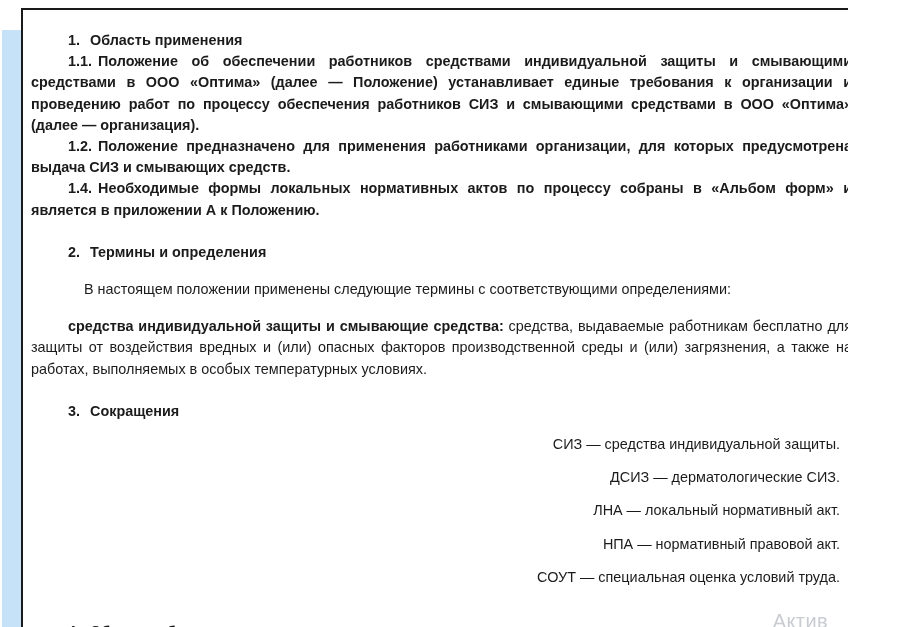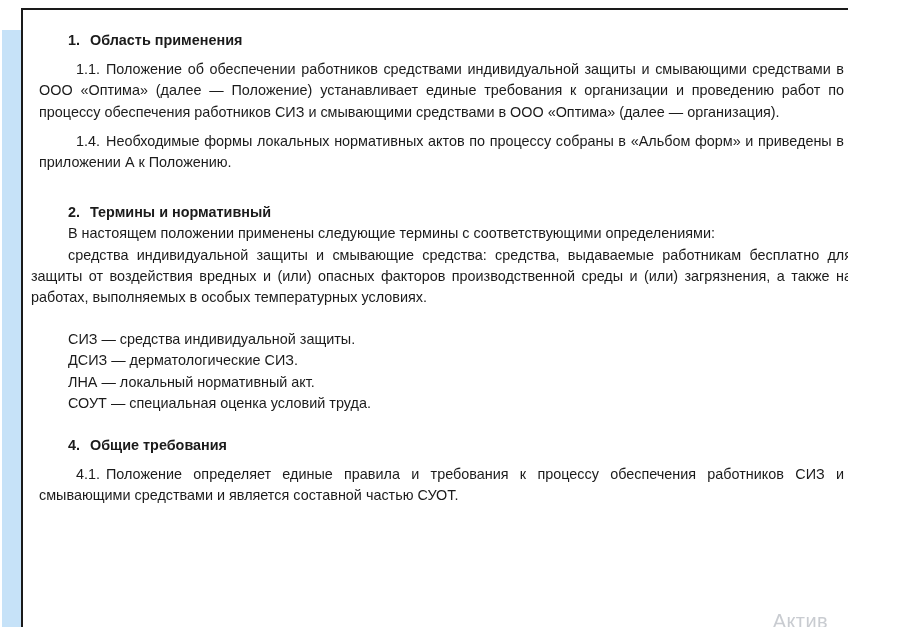--- a/index.html
+++ b/index.html
@@ -80,52 +80,53 @@
     text-align: left;
     line-height: 21.2px;
   }
 
   .heading .num {
     display: inline-block;
     min-width: 22px;
   }
 
   .para {
-    margin: 8px;
+    margin: 0;
     text-indent: 37px;
     text-align: justify;
     line-height: 21.2px;
+    font-weight: bold;
   }
 
   .para .num {
     margin-right: 6px;
   }
 
   .para-noindent {
-    margin: 0;
+    margin: 16px;
     text-indent: 37px;
     text-align: justify;
     line-height: 21.2px;
   }
 
   .term-line {
     margin: 0;
     text-indent: 37px;
     text-align: justify;
     line-height: 21.2px;
   }
 
   .term-line b {
-    font-weight: normal;
+    font-weight: bold;
   }
 
   .abbr {
-    margin: 0;
+    margin: 12px;
     padding-left: 37px;
-    text-align: left;
+    text-align: right;
     line-height: 21.2px;
     white-space: nowrap;
   }
 
   .gap {
     height: 21px;
   }
 
   
   .watermark {
@@ -147,33 +148,36 @@
 
   <div class="rail rail-left"></div>
   <div class="rail rail-right"></div>
 
   <div class="page-frame">
     <div class="page-inner">
       <div class="doc">
 
         <p class="heading"><span class="num">1.</span><span>Область применения</span></p>
         <p class="para"><span class="num">1.1.</span><span>Положение об обеспечении работников средствами индивидуальной защиты и смывающими средствами в ООО «Оптима» (далее — Положение) устанавливает единые требования к организации и проведению работ по процессу обеспечения работников СИЗ и смывающими средствами в ООО «Оптима» (далее — организация).</span></p>
-        <p class="para"><span class="num">1.4.</span><span>Необходимые формы локальных нормативных актов по процессу собраны в «Альбом форм» и приведены в приложении А к Положению.</span></p>
+        <p class="para"><span class="num">1.2.</span><span>Положение предназначено для применения работниками организации, для которых предусмотрена выдача СИЗ и смывающих средств.</span></p>
+        <p class="para"><span class="num">1.4.</span><span>Необходимые формы локальных нормативных актов по процессу собраны в «Альбом форм» и является в приложении А к Положению.</span></p>
 
         <div class="gap"></div>
 
-        <p class="heading"><span class="num">2.</span><span>Термины и нормативный</span></p>
+        <p class="heading"><span class="num">2.</span><span>Термины и определения</span></p>
         <p class="para-noindent">В настоящем положении применены следующие термины с соответствующими определениями:</p>
         <p class="term-line"><b>средства индивидуальной защиты и смывающие средства:</b><span> средства, выдаваемые работникам бесплатно для защиты от воздействия вредных и (или) опасных факторов производственной среды и (или) загрязнения, а также на работах, выполняемых в особых температурных условиях.</span></p>
 
         <div class="gap"></div>
 
+        <p class="heading"><span class="num">3.</span><span>Сокращения</span></p>
         <p class="abbr">СИЗ — средства индивидуальной защиты.</p>
         <p class="abbr">ДСИЗ — дерматологические СИЗ.</p>
         <p class="abbr">ЛНА — локальный нормативный акт.</p>
+        <p class="abbr">НПА — нормативный правовой акт.</p>
         <p class="abbr">СОУТ — специальная оценка условий труда.</p>
 
         <div class="gap"></div>
 
         <p class="heading"><span class="num">4.</span><span>Общие требования</span></p>
         <p class="para"><span class="num">4.1.</span><span>Положение определяет единые правила и требования к процессу обеспечения работников СИЗ и смывающими средствами и является составной частью СУОТ.</span></p>
 
       </div>
     </div>
   </div>

